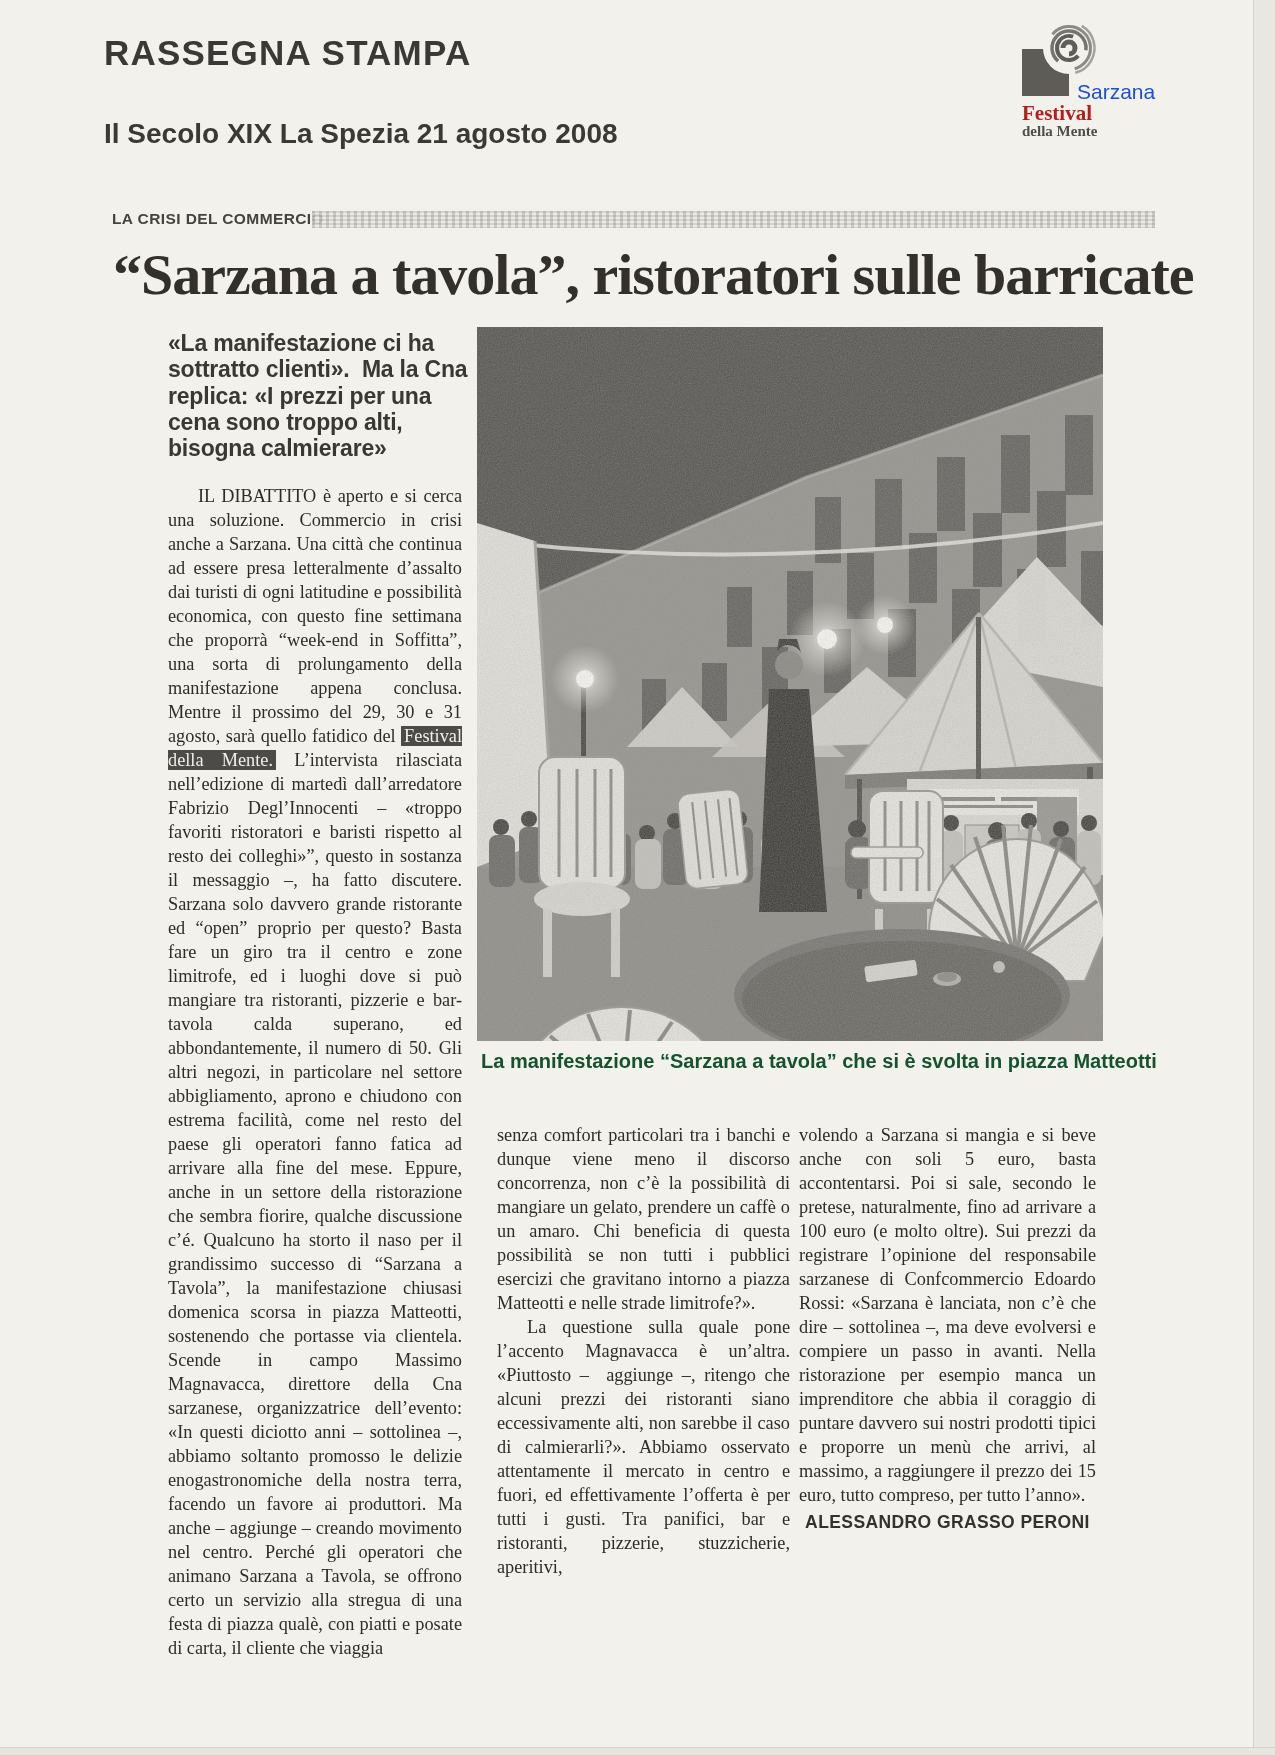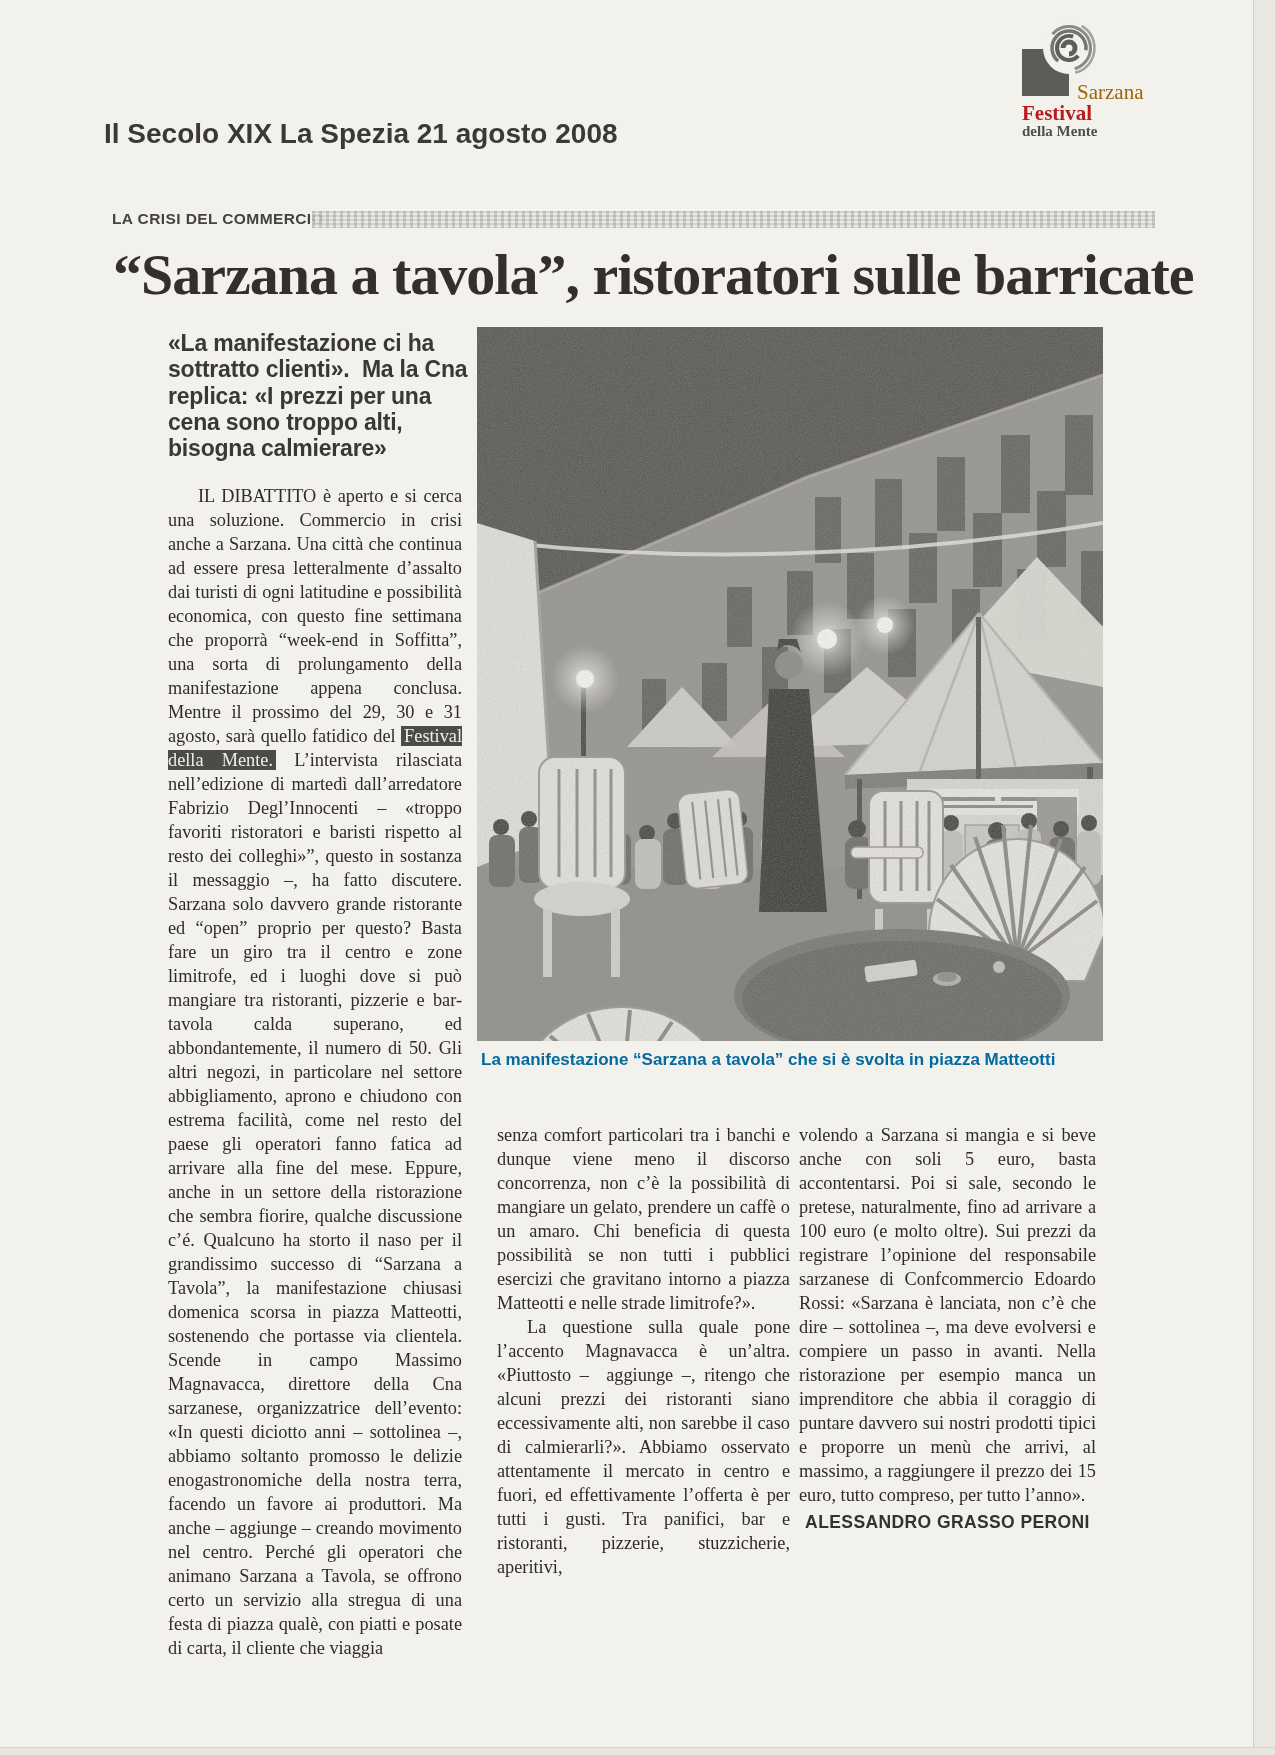--- a/index.html
+++ b/index.html
@@ -21,21 +21,21 @@
     font-family:"Liberation Sans", sans-serif;font-weight:700;
     font-size:28px;color:#3b3935;white-space:nowrap;
   }
 
   
   .logo{position:absolute;left:1015px;top:33px;width:200px;height:120px;}
   .logo-square{position:absolute;left:7px;top:16px;width:47px;height:47px;background:#5e5c57;}
   .logo-swirl{position:absolute;left:25px;top:-14px;}
   .logo-city{
     position:absolute;left:62px;top:47px;
-    font-family:Liberation Serif, serif;font-size:21px;color:#a16207;white-space:nowrap;
+    font-family:Liberation Sans, sans-serif;font-size:21px;color:#1d4ed8;white-space:nowrap;
   }
   .logo-l1{
     position:absolute;left:7px;top:68px;
     font-family:"Liberation Serif", serif;font-weight:700;font-size:21px;color:#b91c1c;white-space:nowrap;
   }
   .logo-l2{
     position:absolute;left:7px;top:90px;
     font-family:"Liberation Serif", serif;font-weight:700;font-size:15px;color:#504e49;white-space:nowrap;
   }
 
@@ -79,34 +79,35 @@
     font-family:"Liberation Sans", sans-serif;font-weight:700;
     font-size:17.5px;letter-spacing:0.4px;color:#34322e;
     text-align:center;margin-top:3px !important;
   }
 
   
   .photo{position:absolute;left:477px;top:327px;width:626px;height:714px;margin:0;}
   .caption{
     position:absolute;left:481px;top:1050px;width:628px;
     font-family:"Liberation Sans", sans-serif;font-weight:700;
-    font-size:17px;color:#0369a1;white-space:nowrap;
+    font-size:20px;color:#14532d;white-space:nowrap;
   }
 
   
   .edge-right{position:absolute;right:0;top:0;width:21px;height:100%;
     background:#e9e7e2;border-left:1px solid #d3d1cc;}
   .edge-bottom{position:absolute;left:0;bottom:0;width:100%;height:7px;
     background:#e7e5e0;border-top:1px solid #d6d4cf;}
 </style>
 </head>
 <body>
 
 <div class="page">
 
+  <div class="header-title">RASSEGNA STAMPA</div>
   <div class="source-line">Il Secolo XIX La Spezia 21 agosto 2008</div>
 
   <div class="logo">
     <div class="logo-square"></div>
     <svg class="logo-swirl" width="58" height="58" viewBox="0 0 58 58">
       <circle cx="29" cy="29" r="26" fill="#f2f1ec"></circle>
       <g fill="none" stroke="#605e5a">
         <path d="M29 29 m-6 0 a6 6 0 1 1 6 6" stroke-width="5"></path>
         <circle cx="29" cy="29" r="12" stroke-width="4" stroke-dasharray="52 24" transform="rotate(40 29 29)"></circle>
         <circle cx="29" cy="29" r="17" stroke-width="3.5" stroke-dasharray="70 36" transform="rotate(130 29 29)" opacity="0.85"></circle>

